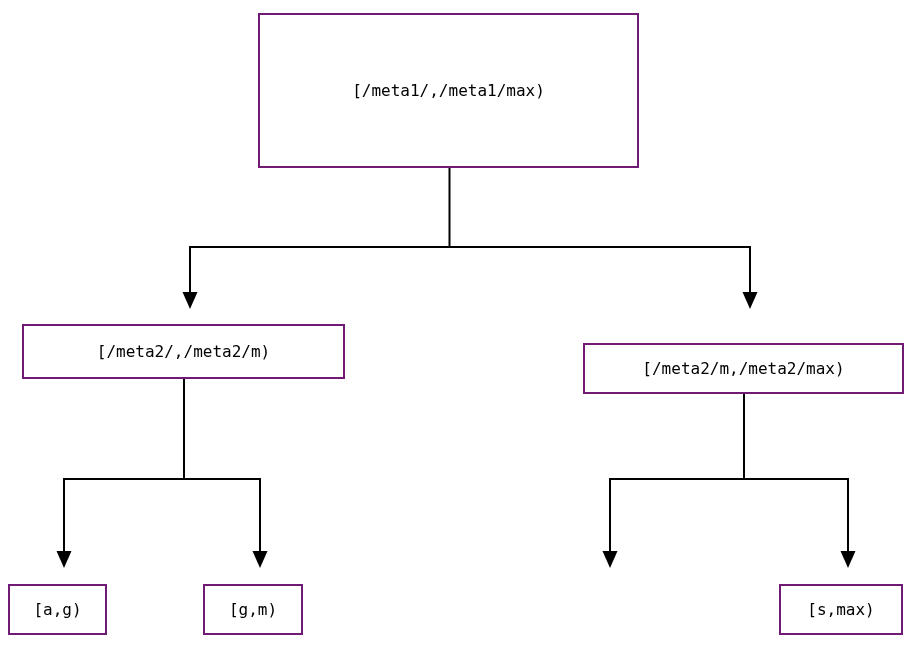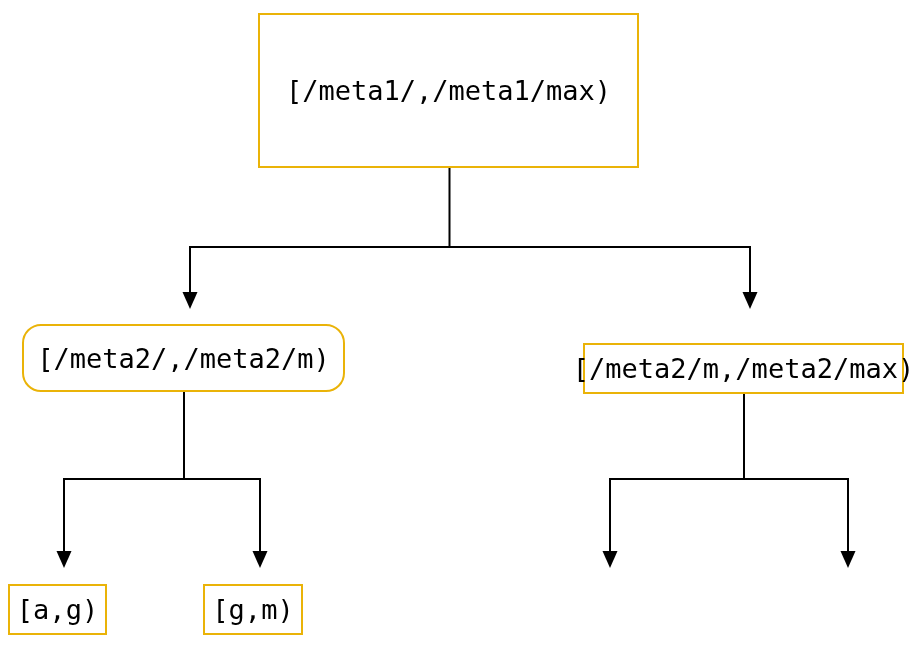--- a/index.html
+++ b/index.html
@@ -27,32 +27,32 @@
     stroke: #000000;
     stroke-width: 2;
   }
   .arrowhead {
     fill: #000000;
     stroke: none;
   }
   .node {
     position: absolute;
     box-sizing: border-box;
-    border: 2px solid #eab308;
+    border: 2px solid #701a75;
     background: #ffffff;
     color: #000000;
     display: flex;
     align-items: center;
     justify-content: center;
-    font-size: 27px;
+    font-size: 16px;
     line-height: 1;
     white-space: pre;
   }
   .node-root        { left: 258px; top: 13px;  width: 381px; height: 155px; }
-  .node-left        { left: 22px;  top: 324px; width: 323px; height: 68px; border-radius: 19px; }
+  .node-left        { left: 22px;  top: 324px; width: 323px; height: 55px; }
   .node-right       { left: 583px; top: 324px; width: 321px; height: 51px; margin-top: 19px; }
   .node-leaf-ag     { left: 8px;   top: 584px; width: 99px;  height: 51px; }
   .node-leaf-gm     { left: 203px; top: 584px; width: 100px; height: 51px; }
   .node-leaf-ms     { left: 554px; top: 584px; width: 99px;  height: 51px; }
   .node-leaf-smax   { left: 779px; top: 584px; width: 124px; height: 51px; }
 </style>
 </head>
 <body>
 
 <div class="canvas">
@@ -104,14 +104,17 @@
 
   <div class="node node-leaf-gm">
     <span>[g,m)</span>
   </div>
 
   <div class="node node-leaf-ag">
     <span>[a,g)</span>
   </div>
 
 
+  <div class="node node-leaf-smax">
+    <span>[s,max)</span>
+  </div>
 
 </div>
 
 </body></html>

